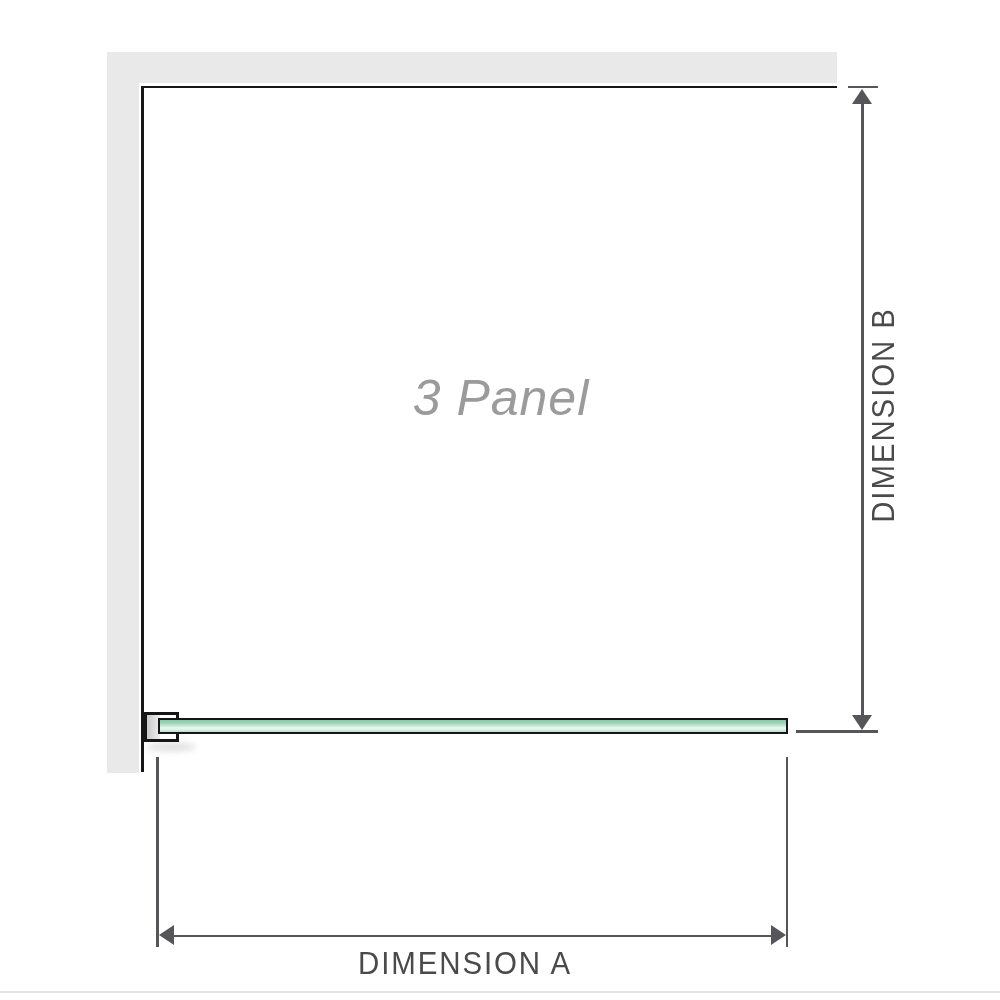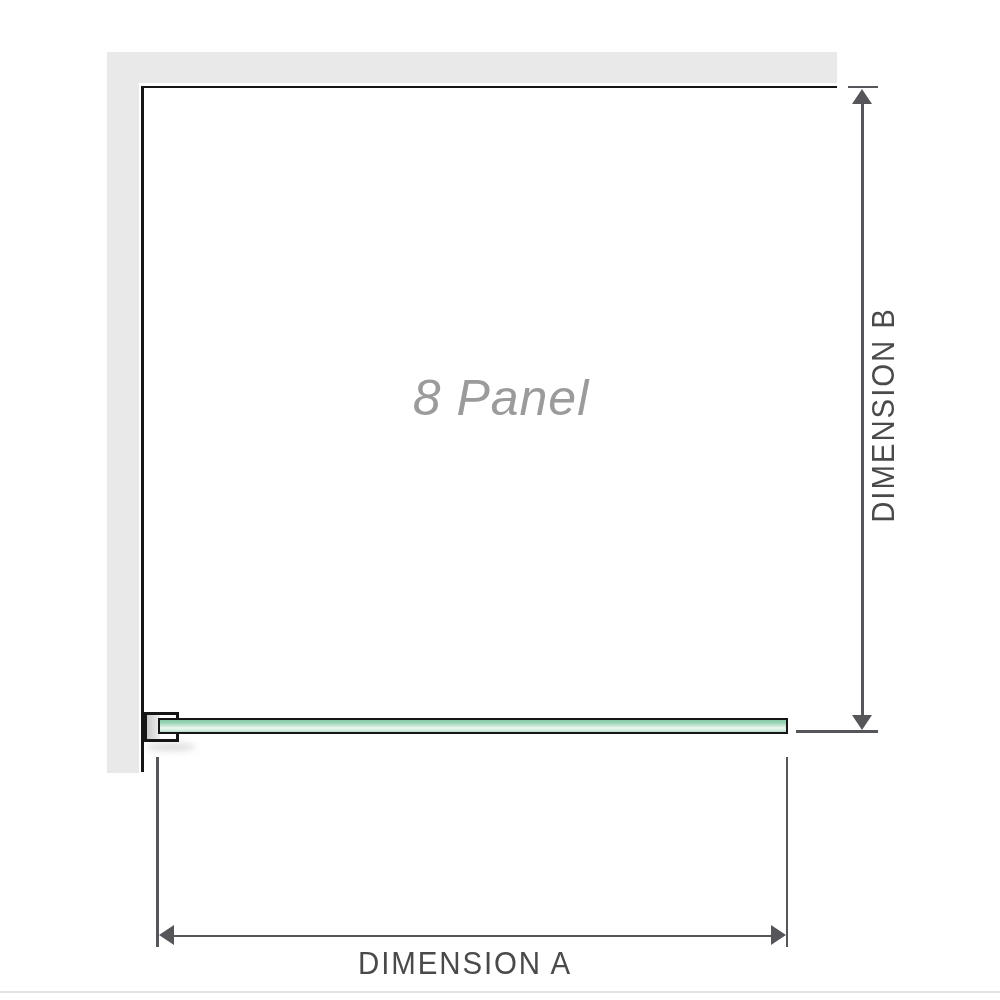--- a/index.html
+++ b/index.html
@@ -95,21 +95,21 @@
 </head>
 <body>
 
 <div id="stage">
 
   <div class="abs wall-top"></div>
   <div class="abs wall-left"></div>
   <div class="abs wall-edge-h"></div>
   <div class="abs wall-edge-v"></div>
 
-  <div class="abs panel-label">8 Panel</div>
+  <div class="abs panel-label">3 Panel</div>
 
   <div class="abs bracket-shadow"></div>
   <div class="abs bracket">
     <div class="bracket-pad"></div>
   </div>
   <div class="abs glass"></div>
 
   <div class="abs dim dimb-tick-top"></div>
   <div class="abs dim dimb-tick-bottom"></div>
   <div class="abs dim dimb-line"></div>

